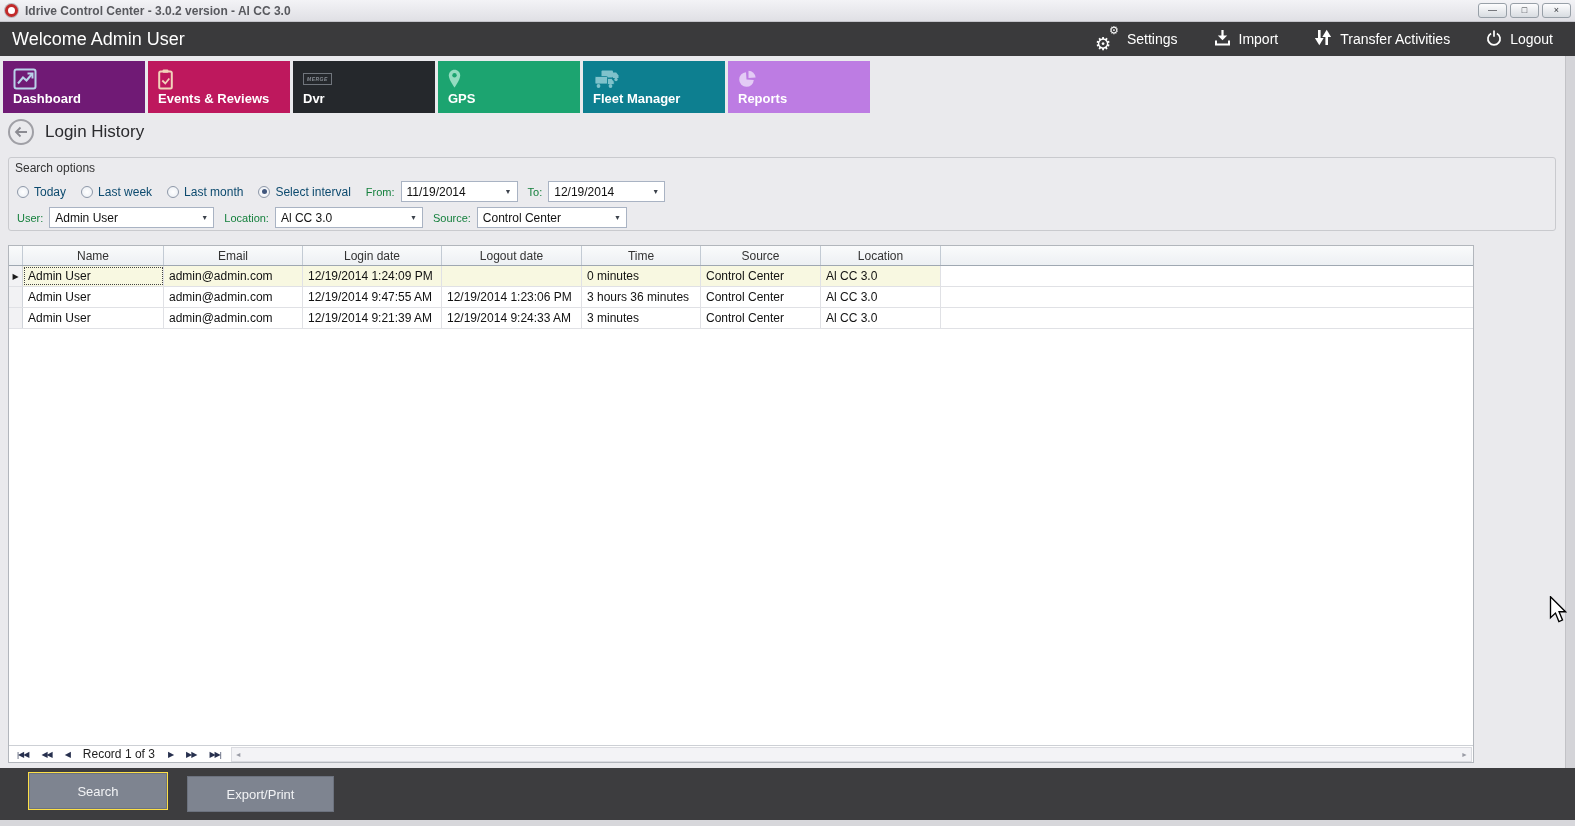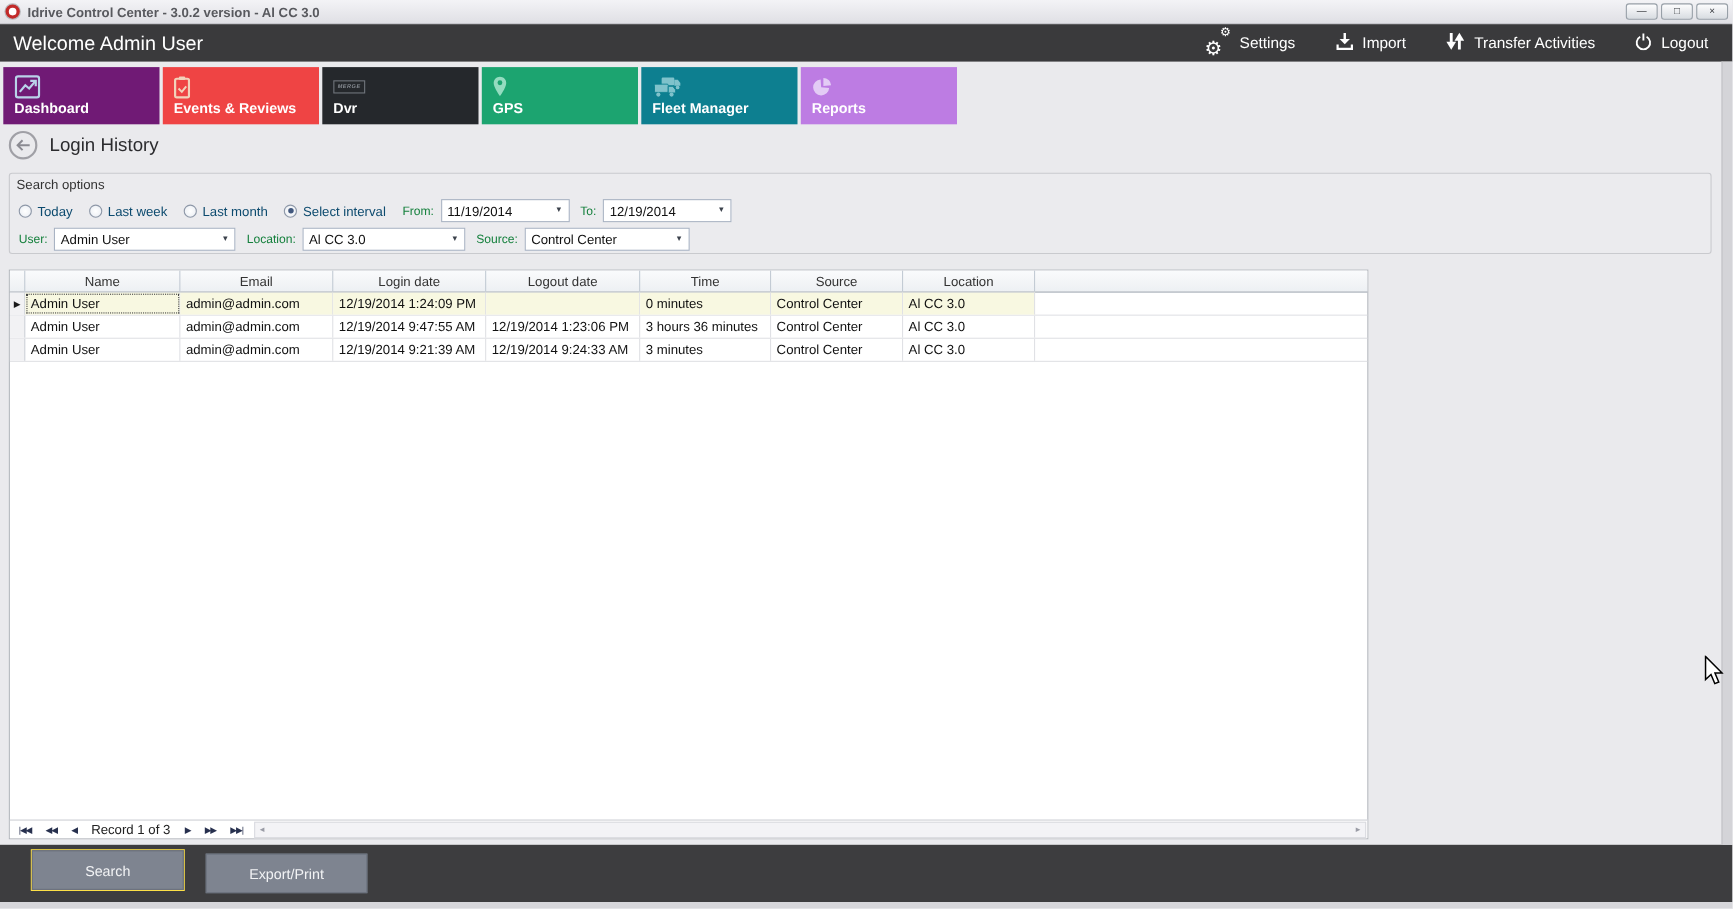--- a/index.html
+++ b/index.html
@@ -54,21 +54,21 @@
     background:radial-gradient(#ffffff,#e8ecf2); position:relative; flex:0 0 auto; }
   .radio.checked .rb::after { content:""; position:absolute; left:2.5px; top:2.5px; right:2.5px; bottom:2.5px;
     border-radius:50%; background:#41577d; }
   .flabel { font-size:11px; color:#15803d; margin-right:6px; white-space:nowrap; }
   .combo { height:21px; background:#fff; border:1px solid #a9b3c3; display:flex; align-items:center; }
   .combo-val { flex:1; font-size:12px; padding-left:5px; color:#111; white-space:nowrap; overflow:hidden; }
   .combo-arrow { font-size:7px; color:#3c424c; padding-right:5px; }
   .w145 { width:117px; } .w165 { width:165px; } .w148 { width:148px; } .w150 { width:150px; } .ml10 { margin-left:10px; }
 
   
-  .grid { position:absolute; top:245px; left:8px; width:1236px; height:518px; background:#fff;
+  .grid { position:absolute; top:245px; left:8px; width:1466px; height:518px; background:#fff;
     border:1px solid #b2b6bc; }
   .ghead { display:flex; height:20px; background:linear-gradient(#fafbfc,#edf0f3);
     border-bottom:1px solid #9fa8b2; }
   .gh { border-right:1px solid #c3cbd4; display:flex; align-items:center; justify-content:center;
     font-size:12px; color:#333; }
   .grow { display:flex; height:21px; border-bottom:1px solid #e0e1e5; }
   .gc { border-right:1px solid #e0e1e5; font-size:12px; color:#111; display:flex;
     align-items:center; padding-left:5px; white-space:nowrap; overflow:hidden; }
   .c-ind  { width:14px; } .c-name { width:141px; } .c-email { width:139px; }
   .c-login{ width:139px; } .c-logout{ width:140px; } .c-time { width:119px; }
@@ -158,21 +158,21 @@
   <div class="tile" style="background: #701a75;">
     <span class="tile-icon">
       <svg width="24" height="22" viewBox="0 0 24 22">
           <rect x="1.5" y="1.5" width="21" height="19" rx="2" fill="none" stroke="#b9d2e9" stroke-width="2"></rect>
           <path d="M5 15.5l5-6 3.5 3L19 6" fill="none" stroke="#b9d2e9" stroke-width="2"></path>
           <path d="M19.5 10.5V5.5H14.5" fill="none" stroke="#b9d2e9" stroke-width="2"></path>
         </svg>
     </span>
     <span class="tile-label">Dashboard</span>
   </div>
-  <div class="tile" style="background: #ef4444;">
+  <div class="tile" style="background: #be185d;">
     <span class="tile-icon">
       <svg width="15" height="21" viewBox="0 0 15 21">
           <rect x="1.2" y="2.6" width="12.6" height="17" rx="1.5" fill="none" stroke="#f2d2ba" stroke-width="2"></rect>
           <rect x="4.6" y="0.6" width="5.8" height="3.2" rx="1" fill="#f2d2ba"></rect>
           <path d="M4.3 11.5l3 3 4-5" fill="none" stroke="#f2d2ba" stroke-width="1.8"></path>
         </svg>
     </span>
     <span class="tile-label">Events &amp; Reviews</span>
   </div>
   <div class="tile" style="background: rgb(37, 40, 44);">

